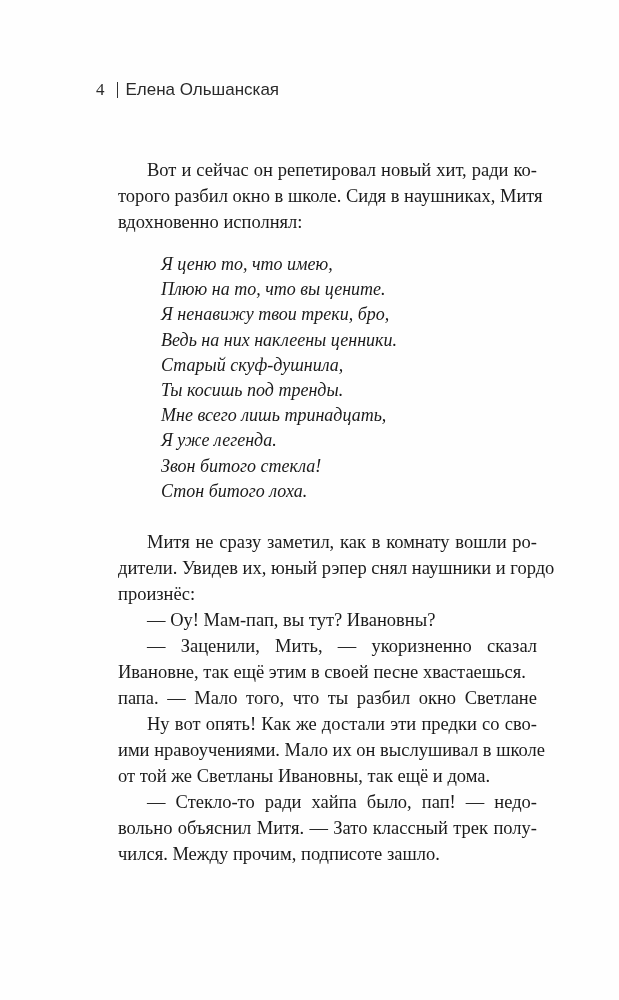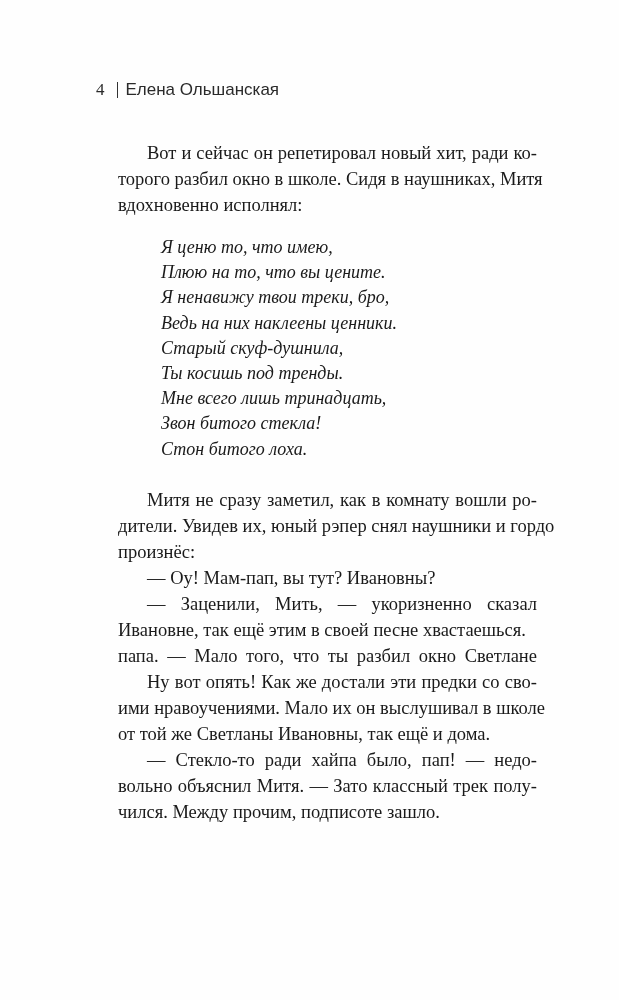--- a/index.html
+++ b/index.html
@@ -2,21 +2,21 @@
 <html><head>
 <meta charset="utf-8">
 <style>
   html, body { margin:0; padding:0; background:#fefefe; }
   body { width:619px; height:1000px; position:relative; overflow:hidden;
          font-family:"Liberation Serif","DejaVu Serif",serif; color:#1a1a1a; }
   .header { position:absolute; left:96px; top:80px; font-family:"Liberation Sans","DejaVu Sans",sans-serif;
             font-size:17px; color:#2a2a2a; display:flex; align-items:center; }
   .header .pnum { font-family:"Liberation Serif",serif; font-size:17px; margin-right:12px; }
   .header .sep { display:inline-block; width:1px; height:16px; background:#333; margin-right:8px; }
-  .page { position:absolute; left:118px; top:140px; width:419px; }
+  .page { position:absolute; left:118px; top:157px; width:419px; }
   .line { font-size:18.5px; line-height:26px; height:26px; white-space:nowrap; }
   .justify { text-align:justify; text-align-last:justify; }
   .indent { padding-left:29px; }
   .poem { margin-top:17px; margin-bottom:25px; padding-left:31px; }
   .poem .line { font-style:italic; font-size:18px; height:25.2px; line-height:25.2px;margin-left:12px; }
 </style>
 </head>
 <body>
 
 <div class="header">
@@ -33,20 +33,21 @@
   </div>
 
   <div class="poem">
     <div class="line">Я ценю то, что имею,</div>
     <div class="line">Плюю на то, что вы цените.</div>
     <div class="line">Я ненавижу твои треки, бро,</div>
     <div class="line">Ведь на них наклеены ценники.</div>
     <div class="line">Старый скуф-душнила,</div>
     <div class="line">Ты косишь под тренды.</div>
     <div class="line">Мне всего лишь тринадцать,</div>
+    <div class="line">Я уже легенда.</div>
     <div class="line">Звон битого стекла!</div>
     <div class="line">Стон битого лоха.</div>
   </div>
 
   <div>
     <div class="line justify indent">Митя не сразу заметил, как в комнату вошли ро-</div>
     <div class="line justify">дители. Увидев их, юный рэпер снял наушники и гордо</div>
     <div class="line">произнёс:</div>
   </div>
 

